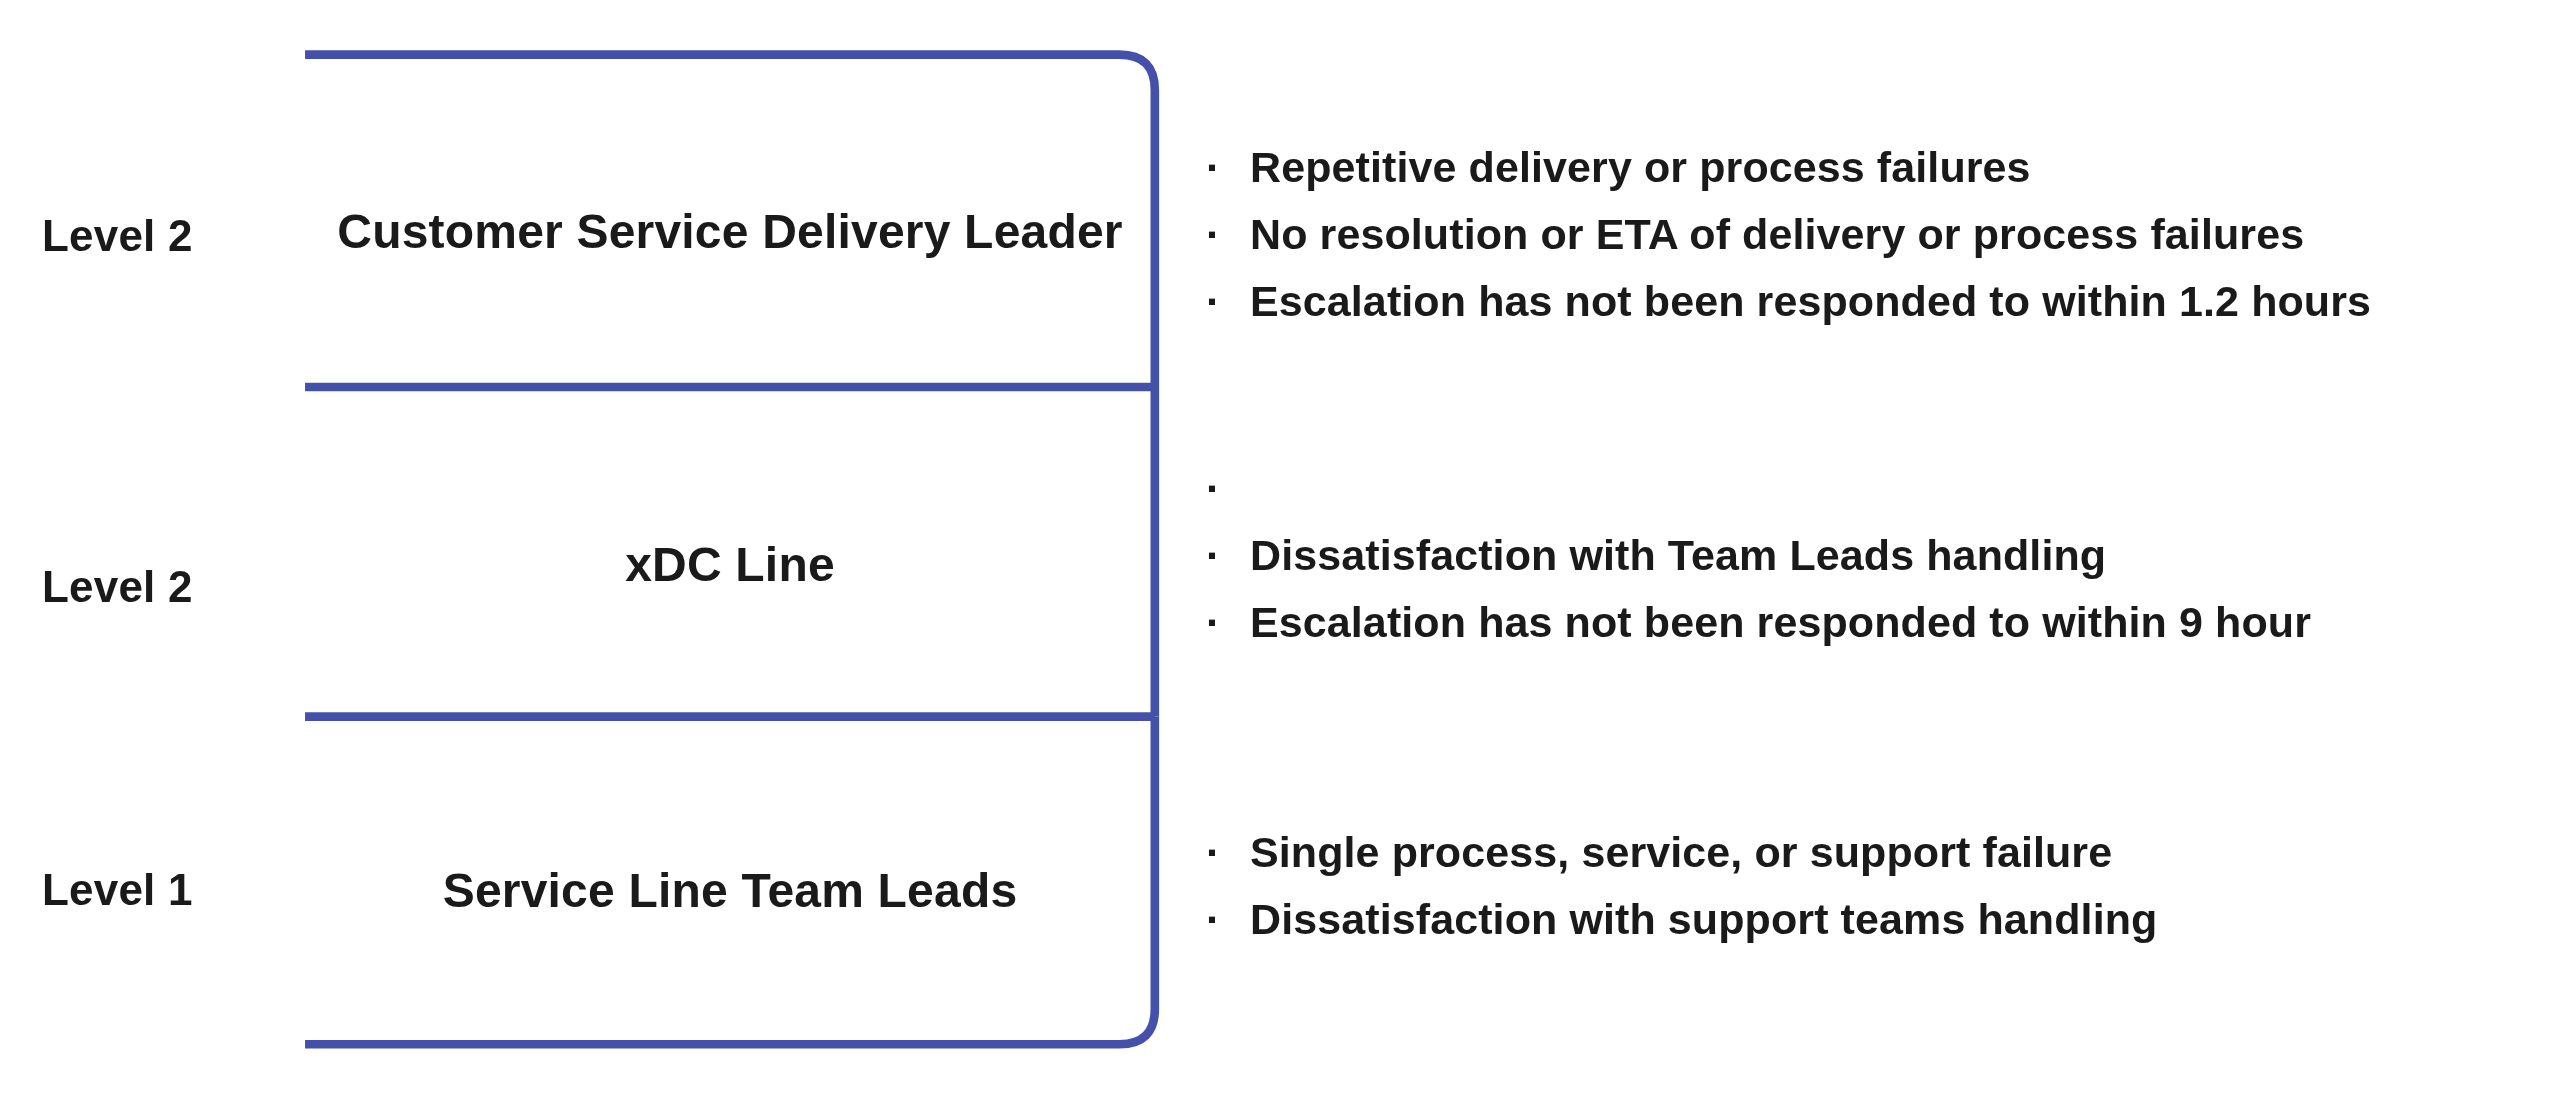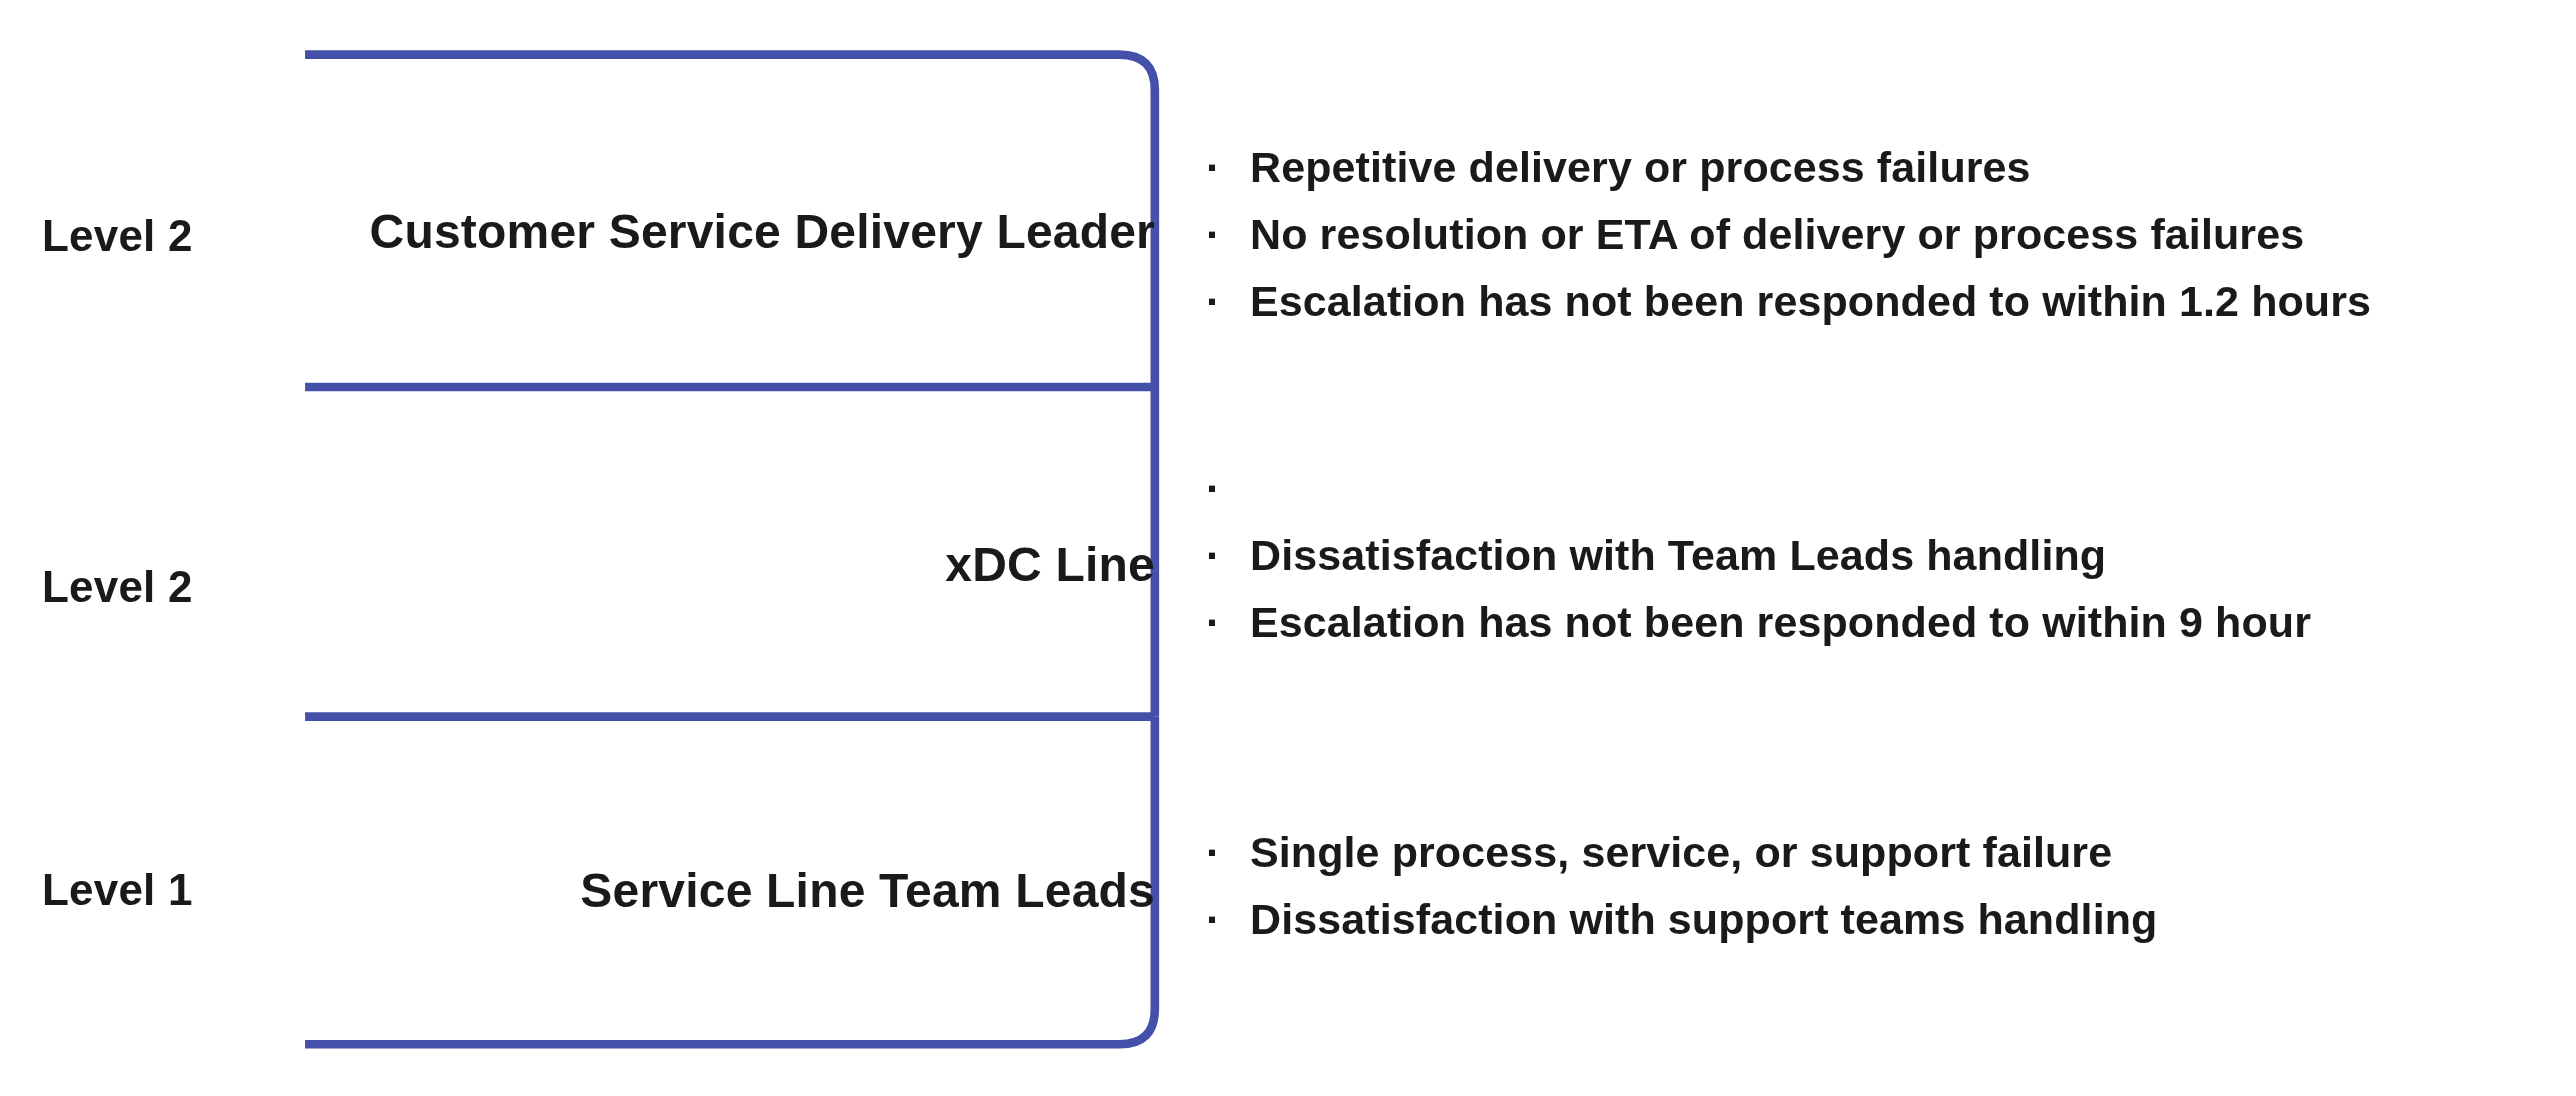--- a/index.html
+++ b/index.html
@@ -49,21 +49,21 @@
     font-weight: 700;
     color: #1a1a1a;
     letter-spacing: 0.2px;
     white-space: nowrap;
   }
 
   .role-title {
     position: absolute;
     left: 305px;
     width: 850px;
-    text-align: right;
+    text-align: center;
     font-size: 48px;
     font-weight: 700;
     color: #1a1a1a;
     letter-spacing: 0.2px;
     white-space: nowrap;
   }
 
   .bullets {
     position: absolute;
     left: 1206px;

